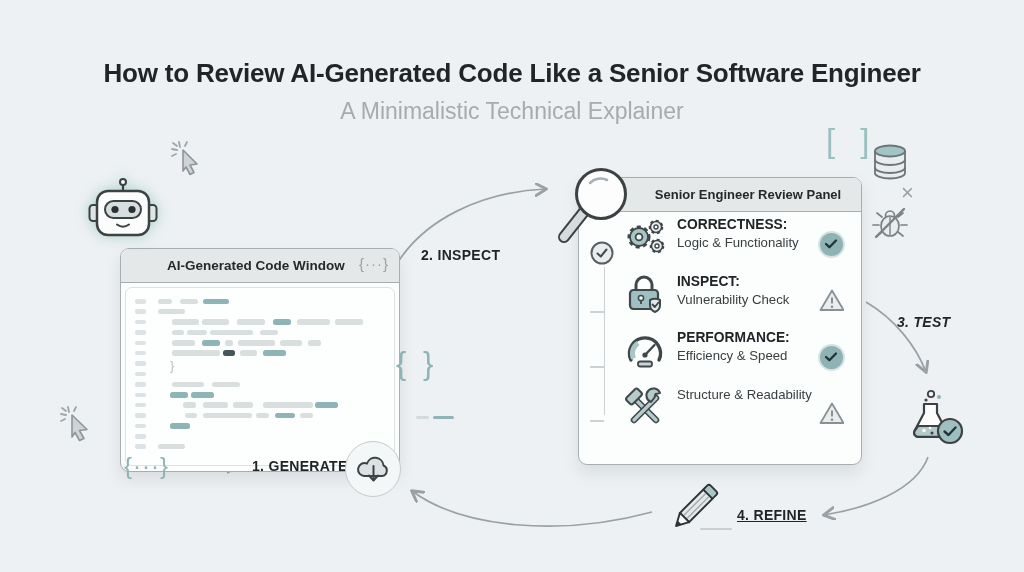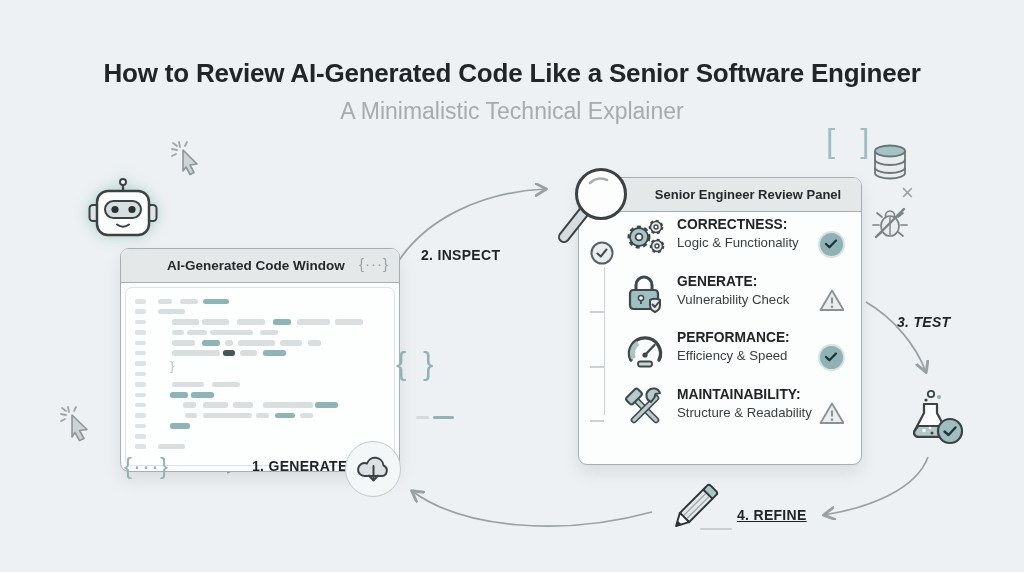--- a/index.html
+++ b/index.html
@@ -272,21 +272,21 @@
         <div class="review-row">
           <span class="review-icon"><svg width="44" height="42">
               <path d="M13,17 v-5 a8,8 0 0 1 16,0 v5" fill="none" stroke="#3f474a" stroke-width="3"></path>
               <rect x="7" y="17" width="28" height="19" rx="3.5" fill="#9fc0c2" stroke="#3f474a" stroke-width="2.2"></rect>
               <circle cx="18" cy="25" r="2.6" fill="#f2f5f5" stroke="#3f474a" stroke-width="1.5"></circle>
               <line x1="18" y1="27" x2="18" y2="31" stroke="#3f474a" stroke-width="1.8"></line>
               <path d="M27,27 q5,-2.5 10,0 v5 q0,5 -5,7 q-5,-2 -5,-7 z" fill="#e2e9ea" stroke="#3f474a" stroke-width="2"></path>
               <path d="M29.5,31.5 L31.8,34 L35.5,29.5" fill="none" stroke="#3f474a" stroke-width="1.9" stroke-linecap="round" stroke-linejoin="round"></path>
             </svg></span>
           <div class="review-text">
-            <div class="review-title">GENERATE:</div>
+            <div class="review-title">INSPECT:</div>
             <div class="review-subtitle">Vulnerability Check</div>
           </div>
           <span class="review-status">
             <svg width="28" height="25">
               <path d="M14,2.5 L25.5,22 L2.5,22 Z" fill="#e9edee" stroke="#8a9194" stroke-width="1.8" stroke-linejoin="round"></path>
               <line x1="14" y1="9.5" x2="14" y2="15.5" stroke="#8a9194" stroke-width="2"></line>
               <circle cx="14" cy="18.8" r="1.3" fill="#8a9194"></circle>
             </svg>
           </span>
         </div>
@@ -313,21 +313,20 @@
         <div class="review-row">
           <span class="review-icon"><svg width="44" height="42">
               <line x1="11" y1="12" x2="33" y2="34" stroke="#3f474a" stroke-width="6.5" stroke-linecap="round"></line>
               <line x1="11" y1="12" x2="33" y2="34" stroke="#b5cbcc" stroke-width="3.4" stroke-linecap="round"></line>
               <rect x="3" y="6" width="16" height="9" rx="2.5" transform="rotate(-45 11 10.5)" fill="#b5cbcc" stroke="#3f474a" stroke-width="2"></rect>
               <line x1="33" y1="12" x2="11" y2="34" stroke="#3f474a" stroke-width="6.5" stroke-linecap="round"></line>
               <line x1="33" y1="12" x2="11" y2="34" stroke="#b5cbcc" stroke-width="3.4" stroke-linecap="round"></line>
               <path d="M28,16 a7,7 0 1 1 9,-9 l-4.5,1 l-1,3.5 z" fill="#b5cbcc" stroke="#3f474a" stroke-width="2" stroke-linejoin="round"></path>
             </svg></span>
           <div class="review-text">
-            <div class="review-title">MAINTAINABILITY:</div>
             <div class="review-subtitle">Structure &amp; Readability</div>
           </div>
           <span class="review-status">
             <svg width="28" height="25">
               <path d="M14,2.5 L25.5,22 L2.5,22 Z" fill="#e9edee" stroke="#8a9194" stroke-width="1.8" stroke-linejoin="round"></path>
               <line x1="14" y1="9.5" x2="14" y2="15.5" stroke="#8a9194" stroke-width="2"></line>
               <circle cx="14" cy="18.8" r="1.3" fill="#8a9194"></circle>
             </svg>
           </span>
         </div>

